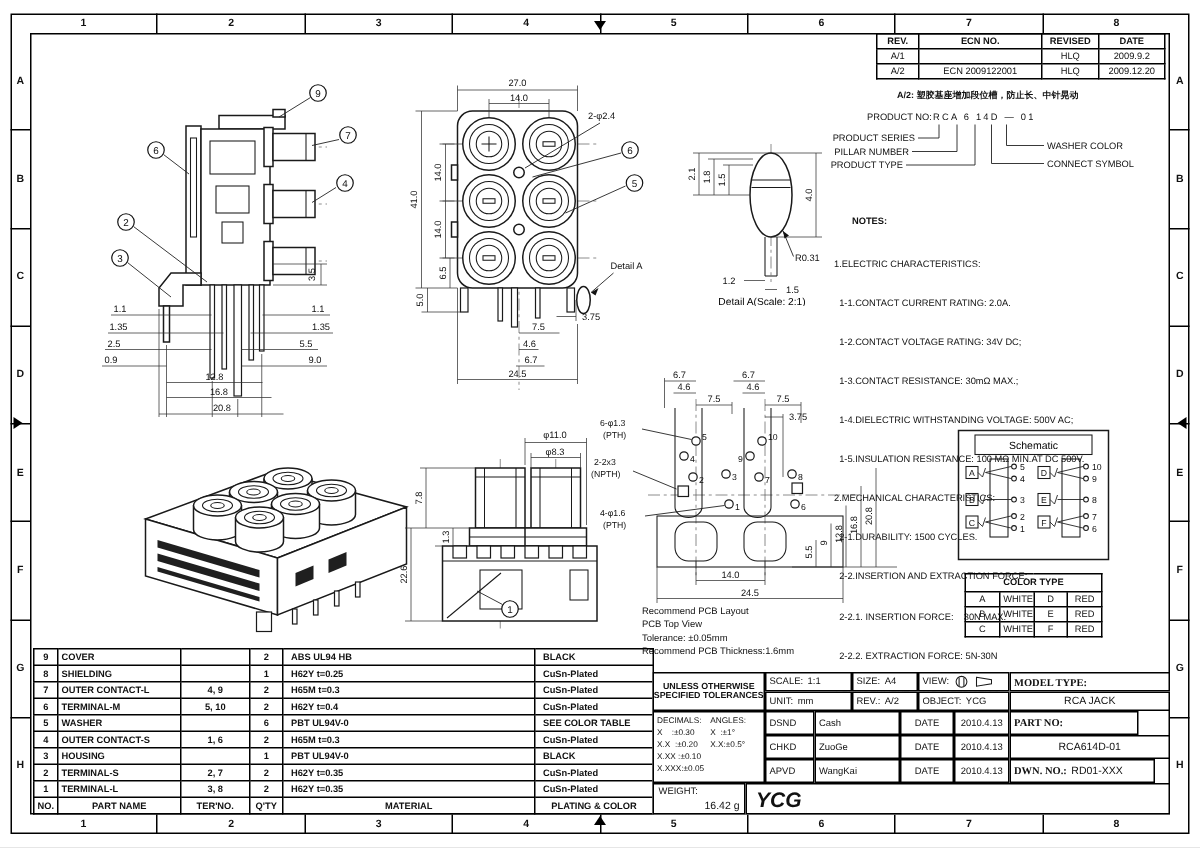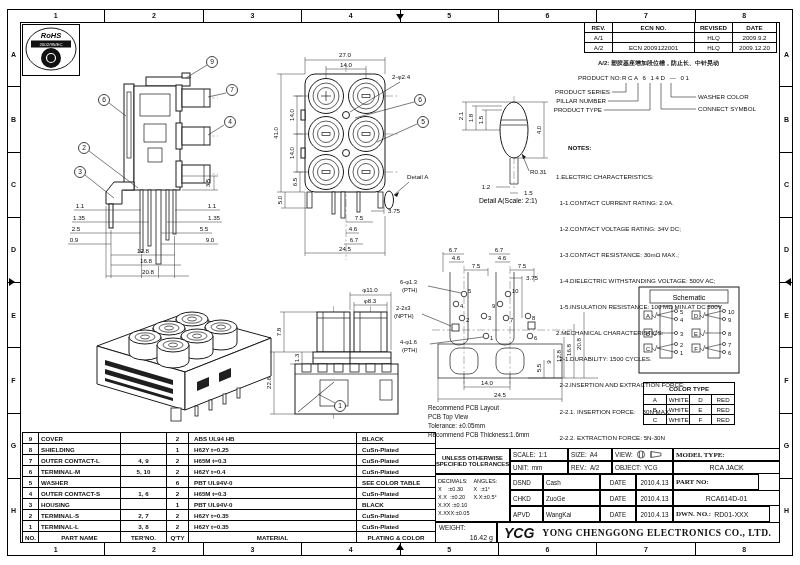--- a/index.html
+++ b/index.html
@@ -91,30 +91,20 @@
       <div>F</div>
       <div>G</div>
       <div>H</div>
   </div>
 
   <div class="tri" style="left:396px;top:14px;border-left:4px solid transparent;border-right:4px solid transparent;border-top:6px solid #000"></div>
   <div class="tri" style="left:396px;top:544px;border-left:4px solid transparent;border-right:4px solid transparent;border-bottom:6px solid #000"></div>
   <div class="tri" style="left:9px;top:278px;border-top:4px solid transparent;border-bottom:4px solid transparent;border-left:6px solid #000"></div>
   <div class="tri" style="left:785px;top:278px;border-top:4px solid transparent;border-bottom:4px solid transparent;border-right:6px solid #000"></div>
 
-  <div class="abs" style="left:22px;top:24px;width:58px;height:52px;border:1px solid #000">
-    <svg width="56" height="50" viewBox="0 0 56 50">
-      <ellipse cx="28" cy="24" rx="25" ry="21" class="o2" style="stroke-width:1"></ellipse>
-      <text x="28" y="13" text-anchor="middle" font-size="7.5" font-weight="bold" font-style="italic">RoHS</text>
-      <rect x="8" y="15.5" width="40" height="7" fill="#111"></rect>
-      <text x="28" y="21" text-anchor="middle" font-size="4.4" fill="#fff">2002/95/EC</text>
-      <circle cx="28" cy="33" r="10" fill="#111"></circle>
-      <circle cx="28" cy="33" r="4.5" fill="none" stroke="#fff" stroke-width="1.2"></circle>
-    </svg>
-  </div>
 
   <svg class="abs" style="left:48px;top:50px" width="210" height="232" viewBox="0 0 210 232">
     <line class="cl" x1="124" y1="48" x2="170" y2="48"></line>
       <line class="cl" x1="124" y1="86" x2="170" y2="86"></line>
       <line class="cl" x1="124" y1="124" x2="170" y2="124"></line>
     <rect class="ol" x="98" y="27" width="44" height="9"></rect>
       <rect class="ol" x="134" y="23" width="8" height="5"></rect>
     <rect class="ol" x="76" y="34" width="10" height="106"></rect>
       <rect class="o2" x="79" y="42" width="4" height="66"></rect>
     <rect class="ol" x="86" y="36" width="46" height="104"></rect>
@@ -804,17 +794,16 @@
         <span class="serif" style="font-size:7px">PART NO:</span>
       </div>
     <div class="tb c" style="left:238px;top:42px;width:107px;height:16px;font-size:7px">RCA614D-01</div>
     <div class="tb" style="left:238px;top:58px;width:97px;height:16px">
         <span class="serif lab" style="font-size:7px">DWN. NO.:</span>
         <span style="font-size:7px">RD01-XXX</span>
       </div>
 
     <div class="tb" style="left:62px;top:74px;width:283px;height:21px;justify-content:flex-start">
       <span style="font-weight:800;font-style:italic;font-size:14px;margin:0 8px 0 4px">YCG</span>
-      <span class="serif" style="font-size:9.5px;letter-spacing:0.5px">YONG CHENGGONG ELECTRONICS CO., LTD.</span>
     </div>
   </div>
 
 </div>
 
 </body></html>

